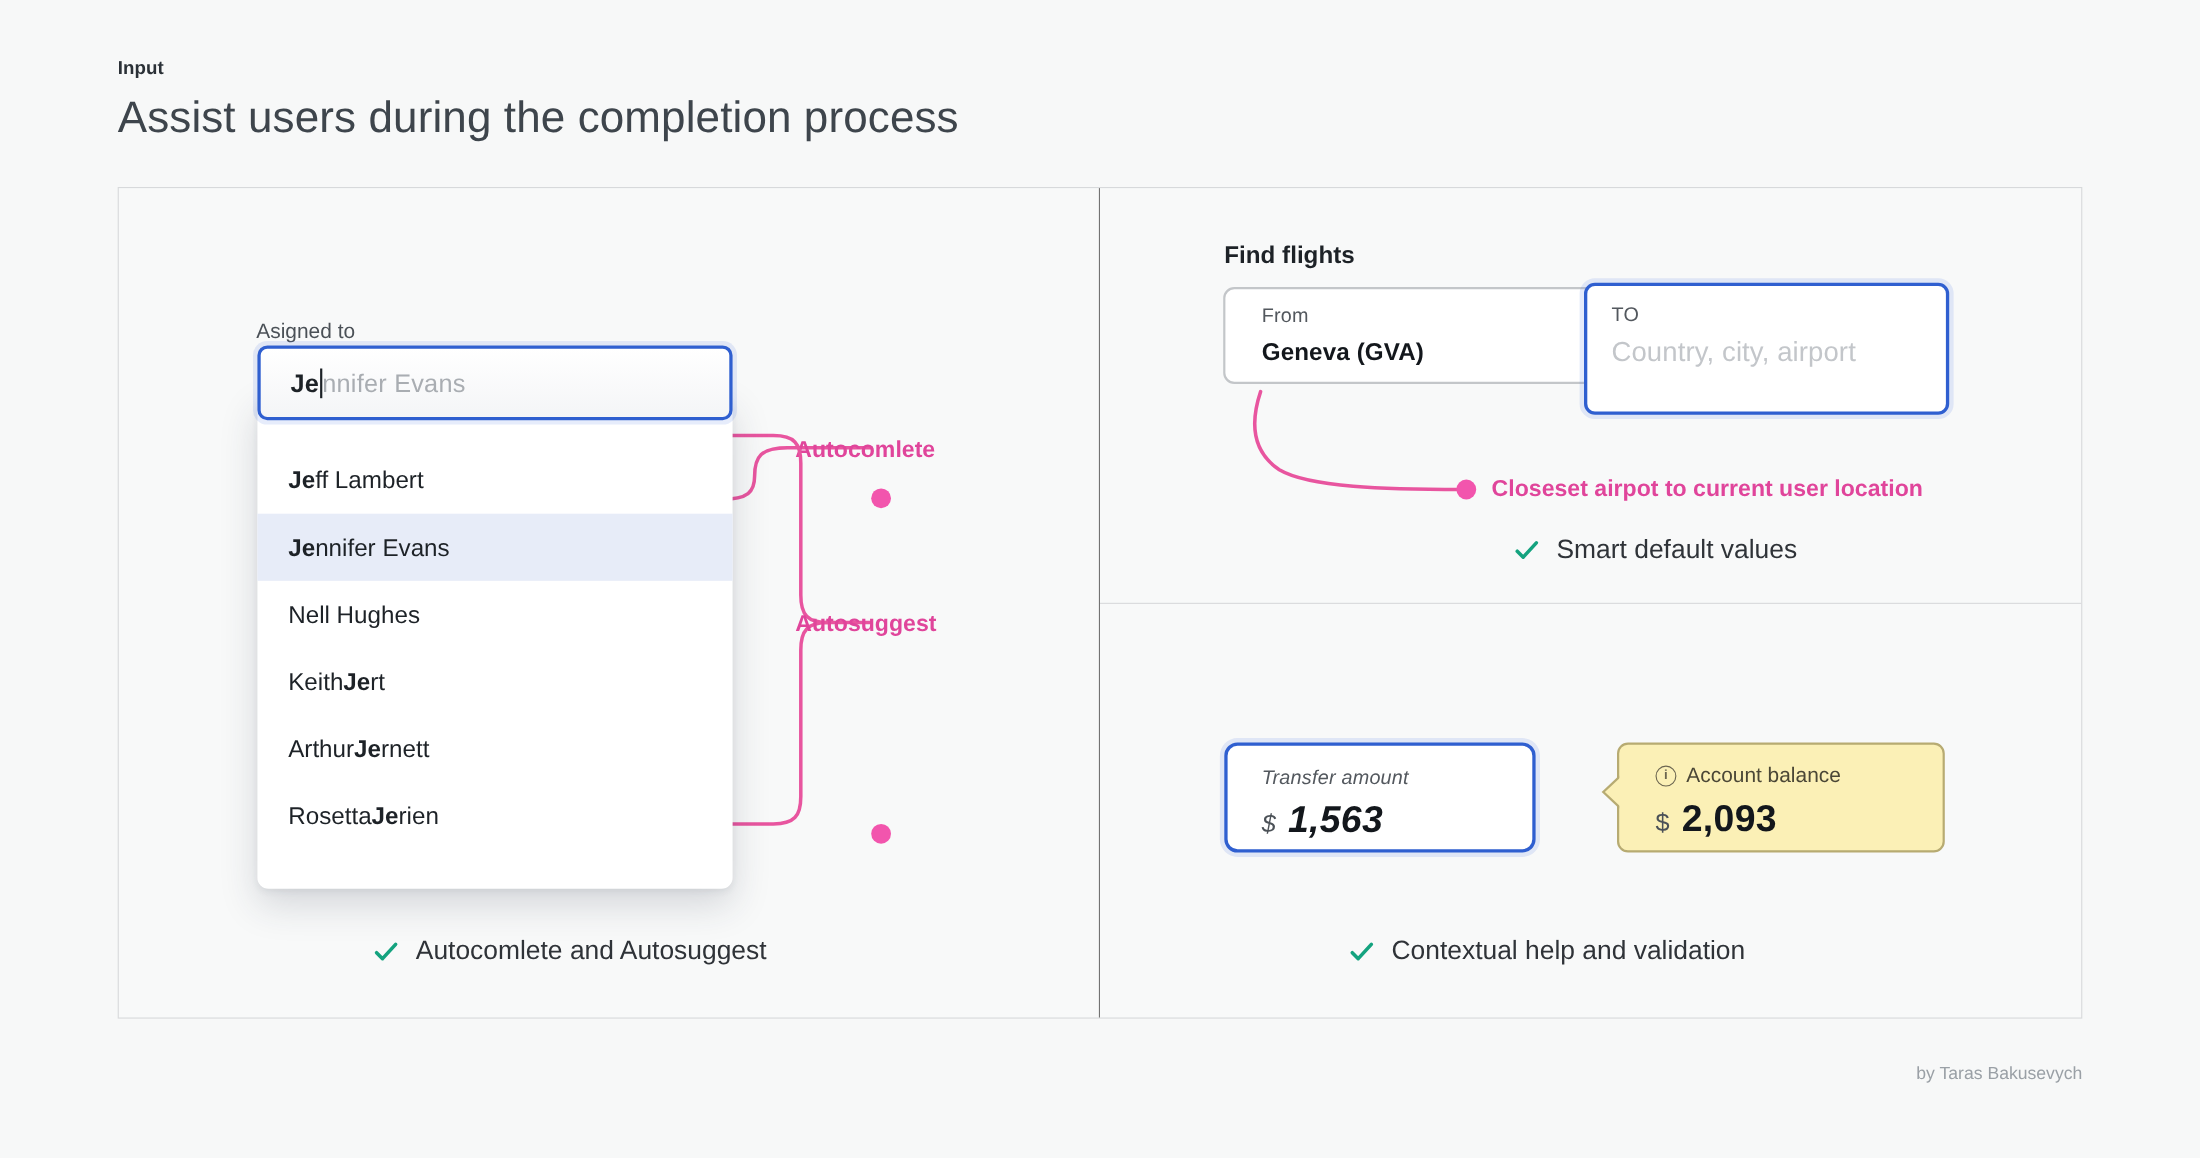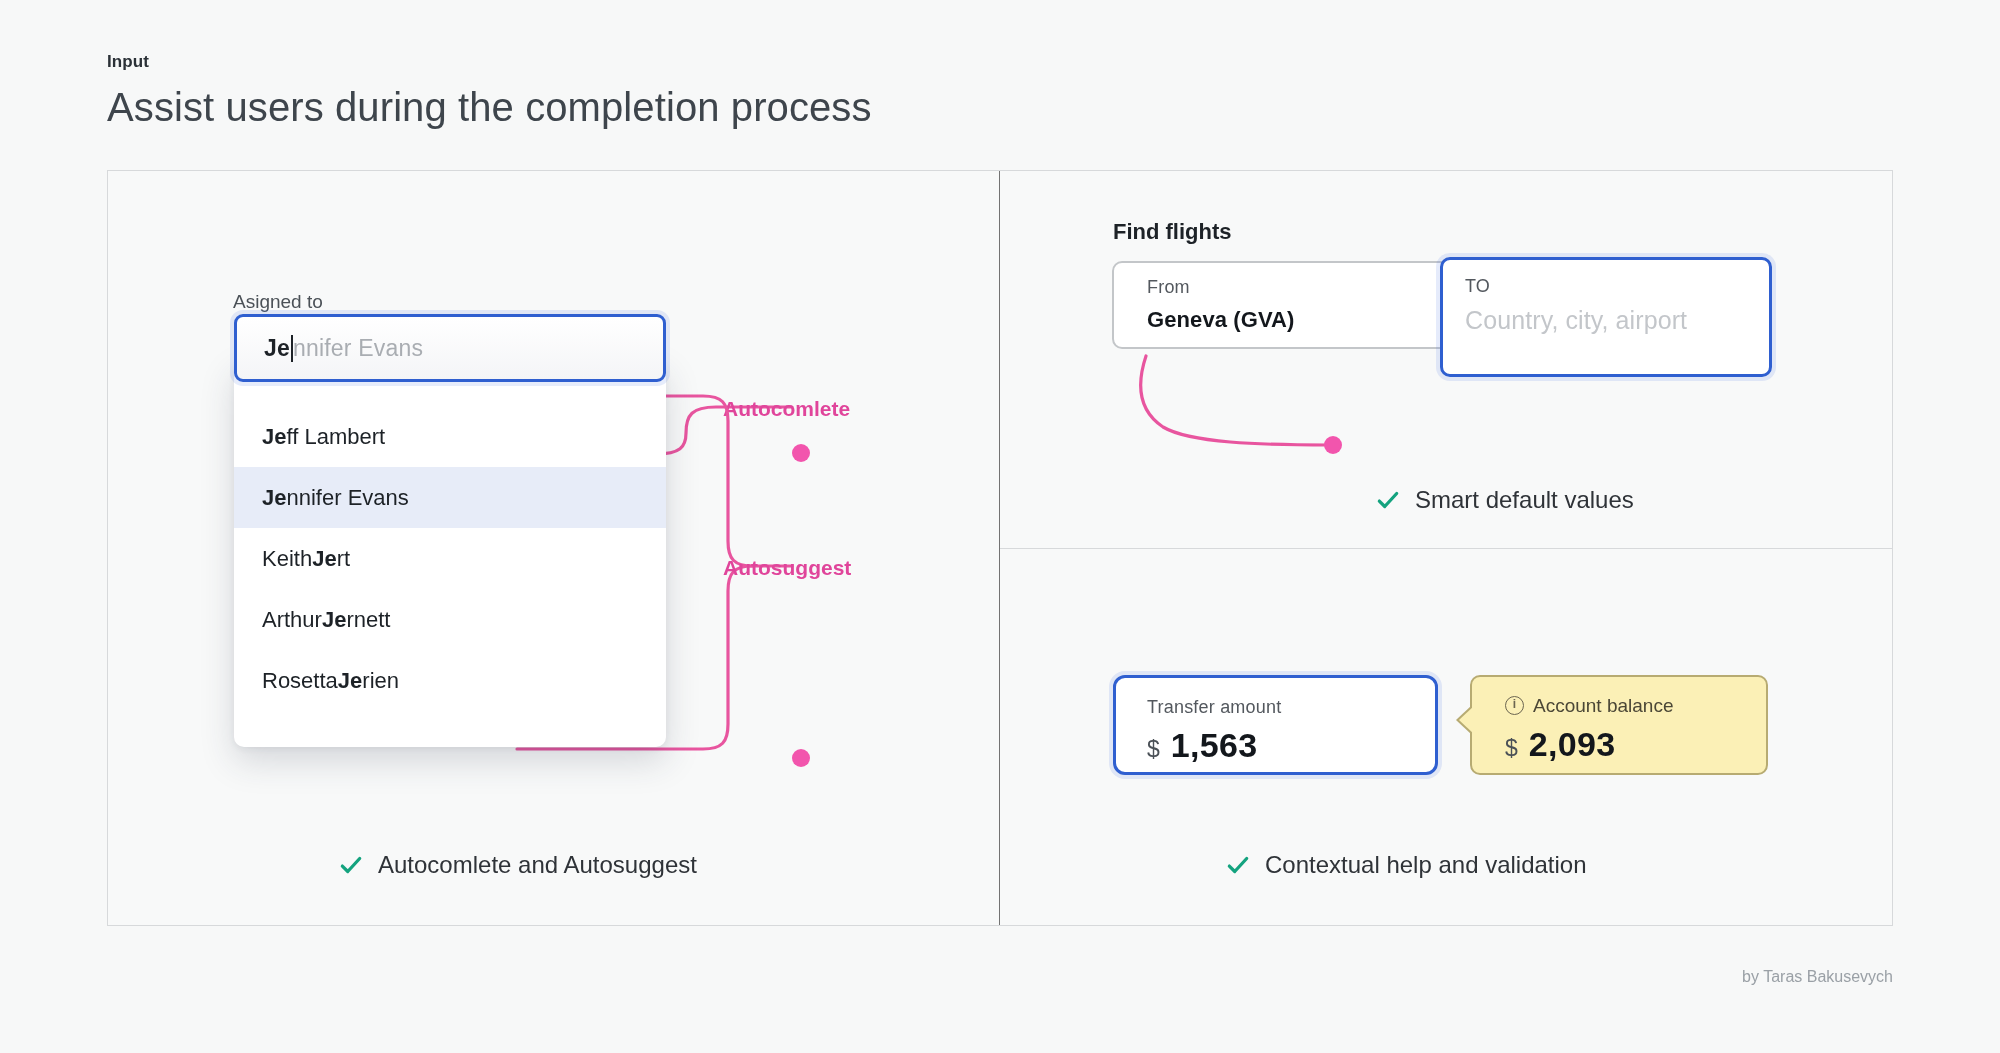--- a/index.html
+++ b/index.html
@@ -251,28 +251,29 @@
     color: #c3c6ca;
     margin-top: 9px;
     letter-spacing: .1px;
   }
 
   
   #transfer-field {
     position: absolute;
     left: 113px;
     top: 126px;
-    width: 325px;
+    width: 283px;
     height: 100px;
     border: 3px solid #2f5fd0;
     border-radius: 12px;
     background: #ffffff;
     box-shadow: 0 0 0 4px rgba(80,120,230,.15);
     box-sizing: border-box;
     padding: 19px 0 0 31px;
+    font-style: italic;
   }
   .money {
     display: flex;
     align-items: baseline;
     gap: 11px;
     margin-top: 8px;
   }
   .money .sym {
     font-size: 23px;
     color: #4b5157;
@@ -360,20 +361,25 @@
           <span></span>
             <b>Je</b>
             <span>ff Lambert</span>
         </div>
         <div class="option selected">
           <span></span>
             <b>Je</b>
             <span>nnifer Evans</span>
         </div>
         <div class="option">
+          <span></span>
+            <b></b>
+            <span>Nell Hughes</span>
+        </div>
+        <div class="option">
           <span>Keith </span>
             <b>Je</b>
             <span>rt</span>
         </div>
         <div class="option">
           <span>Arthur </span>
             <b>Je</b>
             <span>rnett</span>
         </div>
         <div class="option">
@@ -425,20 +431,21 @@
         <div id="to-field">
           <div class="field-label">TO</div>
           <div class="field-placeholder">Country, city, airport</div>
         </div>
       </div>
 
       <svg class="wire" style="left:0; top:0; width:893px; height:378px;">
         <path d="M 146 185 C 136 215 139 240 163 256 C 190 272 260 274 329 274"></path>
       </svg>
       <span class="dot" style="left:324px; top:265px;"></span>
+      <span class="pink-label" style="left:356px; top:262px;">Closeset airpot to current user location</span>
 
       <div class="check-caption" style="left:375px; top:315px;">
         <svg class="check-mark" viewBox="0 0 24 24">
           <path d="M4 13 L9 18 L20 6" stroke="#14a37f" stroke-width="3" fill="none" stroke-linecap="round" stroke-linejoin="round"></path>
         </svg>
         <span>Smart default values</span>
       </div>
     </div>
 
     <div class="pane-right-bottom">

